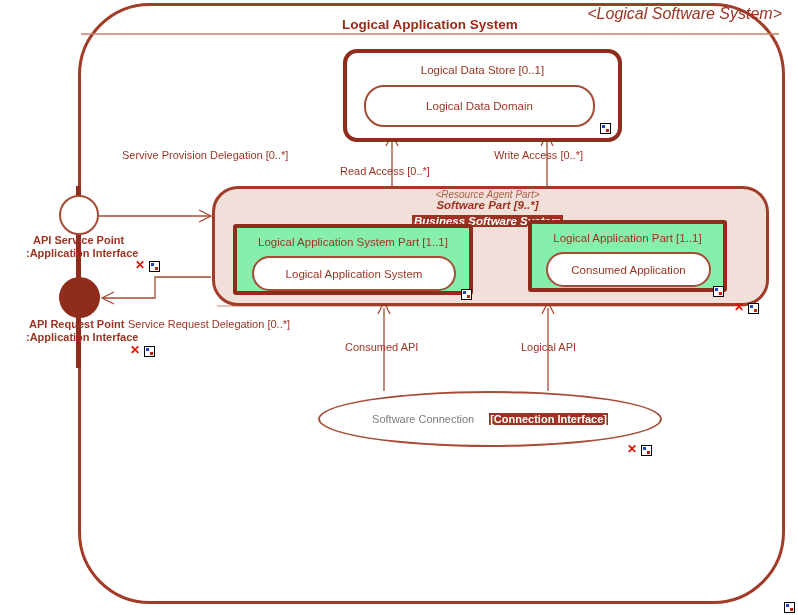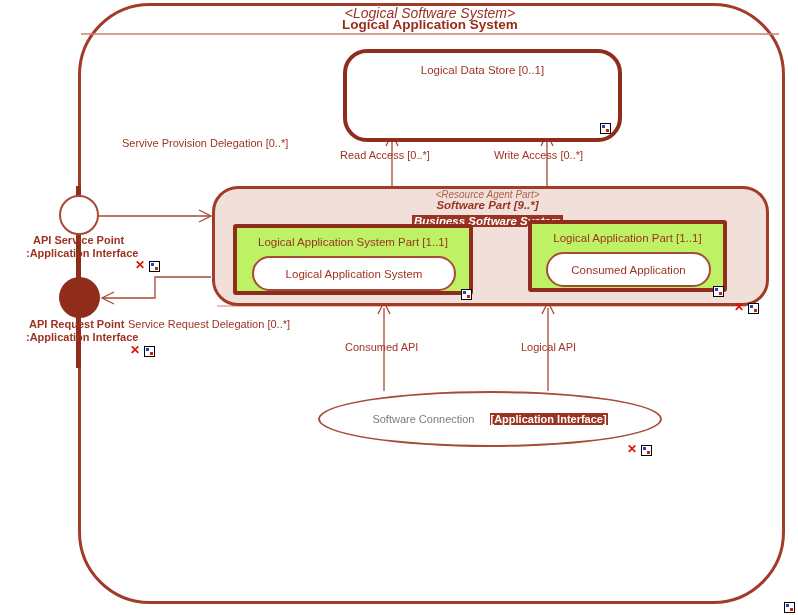--- a/index.html
+++ b/index.html
@@ -2,46 +2,46 @@
 <html><head>
 <meta charset="utf-8">
 <style>
   html,body{margin:0;padding:0;background:#ffffff;}
   body{width:798px;height:615px;position:relative;overflow:hidden;
        font-family:"Liberation Sans",sans-serif;color:#9c3322;}
   .abs{position:absolute;}
   
   .big-rect{left:78px;top:3px;width:701px;height:595px;border:3px solid #a23c28;
             border-radius:72px;background:transparent;}
-  .hdr-stereo{left:78px;top:5px;width:704px;text-align:center;font-style:italic;
-              font-size:14px;color:#9c3322;}
+  .hdr-stereo{left:78px;top:5px;width:704px;text-align:right;font-style:italic;
+              font-size:16px;color:#9c3322;}
   .hdr-title{left:78px;top:17px;width:704px;text-align:center;font-weight:bold;
              font-size:13.5px;color:#992c18;}
   
   .backbone{left:76px;top:186px;width:5px;height:182px;background:#8f2c1c;}
   
   .data-store{left:343px;top:49px;width:271px;height:85px;background:#fff;
-              border:4px solid #8f2c1c;border-radius:24px;}
+              border:4px solid #8f2c1c;border-radius:14px;}
   .box-title{text-align:center;font-size:11.5px;color:#9c3322;}
   .ds-title{margin-top:11px;}
   .pill{position:absolute;background:#fff;border:2px solid #a64b35;border-radius:20px;
         display:flex;align-items:center;justify-content:center;font-size:11.5px;color:#9c3322;}
   .ds-pill{left:17px;top:32px;width:227px;height:38px;}
   
   .container{left:212px;top:186px;width:551px;height:114px;background:#f1e0d9;
              border:3px solid #a23c28;border-radius:26px;}
   .c-stereo{left:212px;top:189px;width:551px;text-align:center;font-style:italic;
             font-size:10px;color:#ad5f48;}
   .c-title{left:212px;top:199px;width:551px;text-align:center;font-style:italic;
            font-weight:bold;font-size:11.5px;color:#9c3322;}
   .c-selected-row{left:212px;top:211px;width:551px;text-align:center;}
   .hl{display:inline-block;background:#9c3322;color:#ffffff;font-style:italic;
       font-weight:bold;font-size:11.5px;padding:0 2px;}
   
-  .part-box{background:#bef264;border:4px solid #8f2c1c;border-radius:3px;}
+  .part-box{background:#86efac;border:4px solid #8f2c1c;border-radius:3px;}
   .lp-box{left:233px;top:224px;width:232px;height:63px;}
   .rp-box{left:528px;top:220px;width:191px;height:64px;}
   .part-title{margin-top:8px;}
   .lp-pill{left:15px;top:28px;width:200px;height:31px;}
   .rp-pill{left:14px;top:28px;width:161px;height:31px;}
   
   .ellipse{left:318px;top:391px;width:340px;height:52px;border:2px solid #a64b35;
            border-radius:50%;background:#fff;display:flex;flex-direction:row;
            align-items:center;justify-content:center;gap:15px;}
   .conn-title{font-size:11px;color:#7b7b7b;}
@@ -94,20 +94,23 @@
 <div class="abs port-open"></div>
 <div class="abs port-filled"></div>
 
 <div class="abs port-label" style="left:33px;top:234px;">API Service Point</div>
 <div class="abs port-label" style="left:26px;top:247px;">:Application Interface</div>
 <div class="abs port-label" style="left:29px;top:318px;">API Request Point</div>
 <div class="abs port-label" style="left:26px;top:331px;">:Application Interface</div>
 
 <div class="abs data-store">
   <div class="box-title ds-title">Logical Data Store [0..1]</div>
+  <div class="pill ds-pill">
+    <span>Logical Data Domain</span>
+  </div>
 </div>
 
 <div class="abs container"></div>
 <div class="abs c-stereo">&lt;Resource Agent Part&gt;</div>
 <div class="abs c-title">Software Part [9..*]</div>
 <div class="abs c-selected-row">
   <span class="hl">Business Software System</span>
 </div>
 
 <div class="abs part-box lp-box">
@@ -119,25 +122,25 @@
 
 <div class="abs part-box rp-box">
   <div class="box-title part-title">Logical Application Part [1..1]</div>
   <div class="pill rp-pill">
     <span>Consumed Application</span>
   </div>
 </div>
 
 <div class="abs ellipse">
   <div class="conn-title">Software Connection</div>
-  <div class="hl2">[Application Interface]</div>
+  <div class="hl2">[Connection Interface]</div>
 </div>
 
-<div class="abs conn-label" style="left:122px;top:137px;">Servive Provision Delegation [0..*]</div>
-<div class="abs conn-label" style="left:340px;top:149px;">Read Access [0..*]</div>
+<div class="abs conn-label" style="left:122px;top:149px;">Servive Provision Delegation [0..*]</div>
+<div class="abs conn-label" style="left:340px;top:165px;">Read Access [0..*]</div>
 <div class="abs conn-label" style="left:494px;top:149px;">Write Access [0..*]</div>
 <div class="abs conn-label" style="left:128px;top:318px;">Service Request Delegation [0..*]</div>
 <div class="abs conn-label" style="left:345px;top:341px;">Consumed API</div>
 <div class="abs conn-label" style="left:521px;top:341px;">Logical API</div>
 
 <span class="xmark" style="left:135px;top:260px;">✕</span>
 <div class="vmark" style="left:149px;top:261px;"></div>
 
 <span class="xmark" style="left:130px;top:345px;">✕</span>
 <div class="vmark" style="left:144px;top:346px;"></div>

